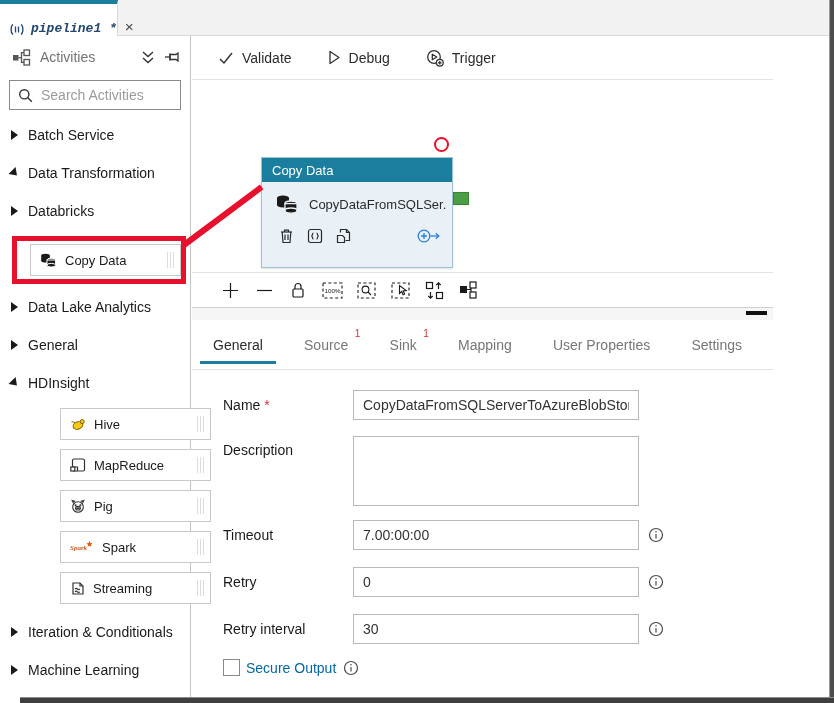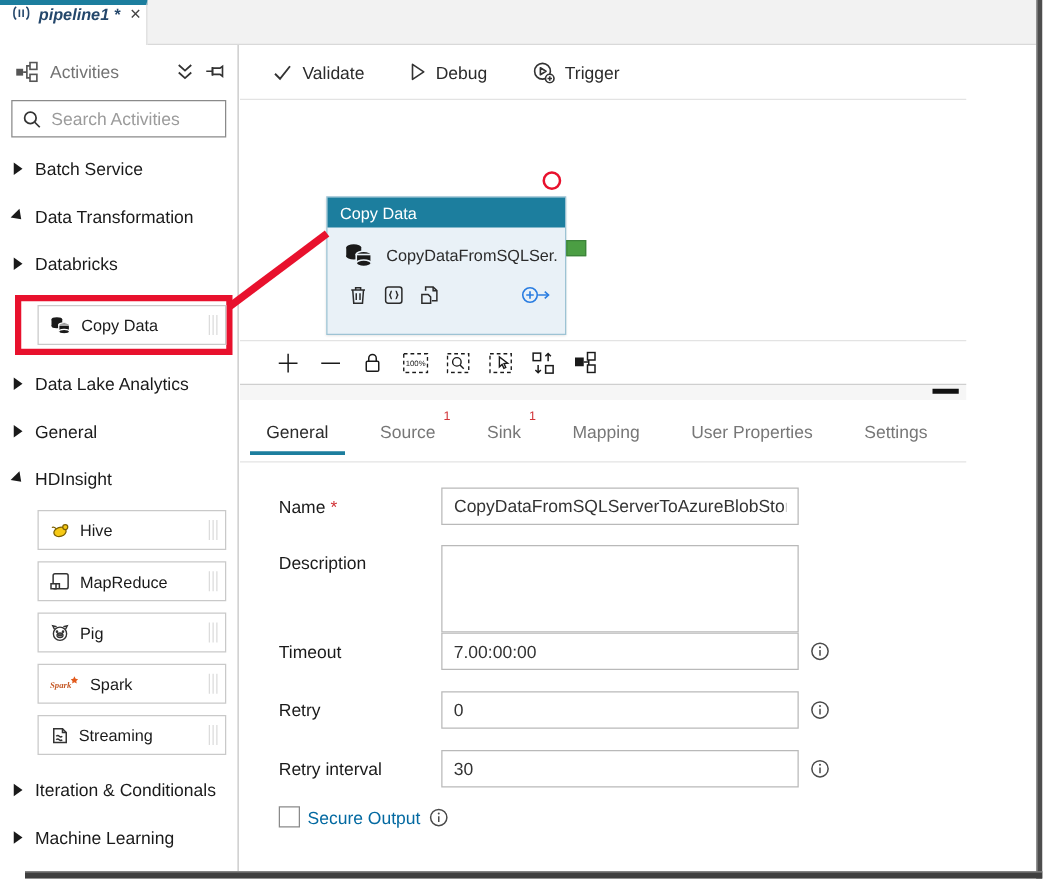--- a/index.html
+++ b/index.html
@@ -13,21 +13,21 @@
 
   
   .edge-right { position:absolute; right:0; top:0; width:5px; height:703px; background:#4d4d4d; border-left:1px solid #9a9a9a; z-index:50; }
   .edge-bottom { position:absolute; left:20px; right:0; bottom:0; height:6px; background:#3f3f3f; border-top:1px solid #8a8a8a; z-index:50; }
 
   
   .tabbar { position:absolute; left:0; top:0; width:829px; height:36px; background:#f2f2f2; border-bottom:1px solid #d9d9d9; }
   .tab-active {
     position:absolute; left:0; top:0; width:118px; height:36px; background:#fff;
     border-top:4px solid #1c7e9e; border-right:1px solid #d9d9d9;
-    display:flex; align-items:flex-start; padding-left:9px; gap:6px;
+    display:flex; align-items:flex-end; padding-left:9px; gap:6px;font-family:Liberation Mono, monospace;
   }
   .tab-title { font-size:13px; font-style:italic; font-weight:bold; color:#24476b; white-space:nowrap; }
   .tab-close { font-size:15px; color:#444; line-height:1; cursor:pointer; padding:0 2px; }
 
   
   .sidebar { position:absolute; left:0; top:36px; width:191px; height:661px; background:#fff; border-right:1px solid #c4c4c4; }
   .side-header { height:42px; display:flex; align-items:center; padding:0 10px 0 12px; gap:9px; }
   .side-header .title { font-size:14px; color:#737373; flex:1; }
   .side-header .hicon { cursor:pointer; }
   .search-box {
@@ -93,21 +93,21 @@
   .frow.top { align-items:flex-start; }
   .flabel { width:130px; font-size:14px; color:#1a1a1a; flex:none; }
   .frow.top .flabel { padding-top:6px; }
   .req { color:#d13438; margin-left:4px; }
   .finput {
     width:286px; height:30px; border:1px solid #b9b9b9; font-size:14px; color:#333;
     padding:0 9px; font-family:"Liberation Sans",sans-serif; outline:none; background:#fff;
   }
   textarea.finput { height:70px; resize:none; padding-top:6px; }
   .info { margin-left:9px; flex:none; cursor:pointer; }
-  .mt20{margin-top:20px}.mt16{margin-top:16px}.mt17{margin-top:17px}.mt14{}
+  .mt20{margin-top:20px}.mt16{margin-top:16px}.mt17{margin-top:17px}.mt14{margin-top:14px}
   .secure { display:flex; align-items:center; gap:6px; margin-top:15px; }
   .checkbox { width:17px; height:17px; border:1px solid #8a8a8a; background:#fff; cursor:pointer; flex:none; }
   .secure .slabel { font-size:14px; color:#0369a1; }
 </style>
 </head>
 <body>
 
 <div class="tabbar">
   <div class="tab-active">
     <span>
@@ -204,21 +204,21 @@
     </div>
     <div class="cat-row">
       <span class="tri"></span>
       <span>General</span>
     </div>
     <div class="cat-row">
       <span class="tri expanded"></span>
       <span>HDInsight</span>
     </div>
 
-    <div style="margin-top:6px;">
+    <div style="margin-top:6px;padding-left:30px;">
       <div class="sub-item">
         <span>
           <svg width="16" height="14" viewBox="0 0 16 14">
             <ellipse cx="8" cy="8.5" rx="5" ry="3.6" fill="#f6c915" stroke="#7c6000" stroke-width="1" transform="rotate(-18 8 8.5)"></ellipse>
             <circle cx="12.2" cy="4.6" r="2" fill="#f6c915" stroke="#7c6000" stroke-width="1"></circle>
             <path d="M5,6 q-2,-2 -3.5,-1" stroke="#7c6000" stroke-width="1" fill="none"></path>
           </svg>
         </span>
         <span class="lbl">Hive</span>
         <span class="grip">

